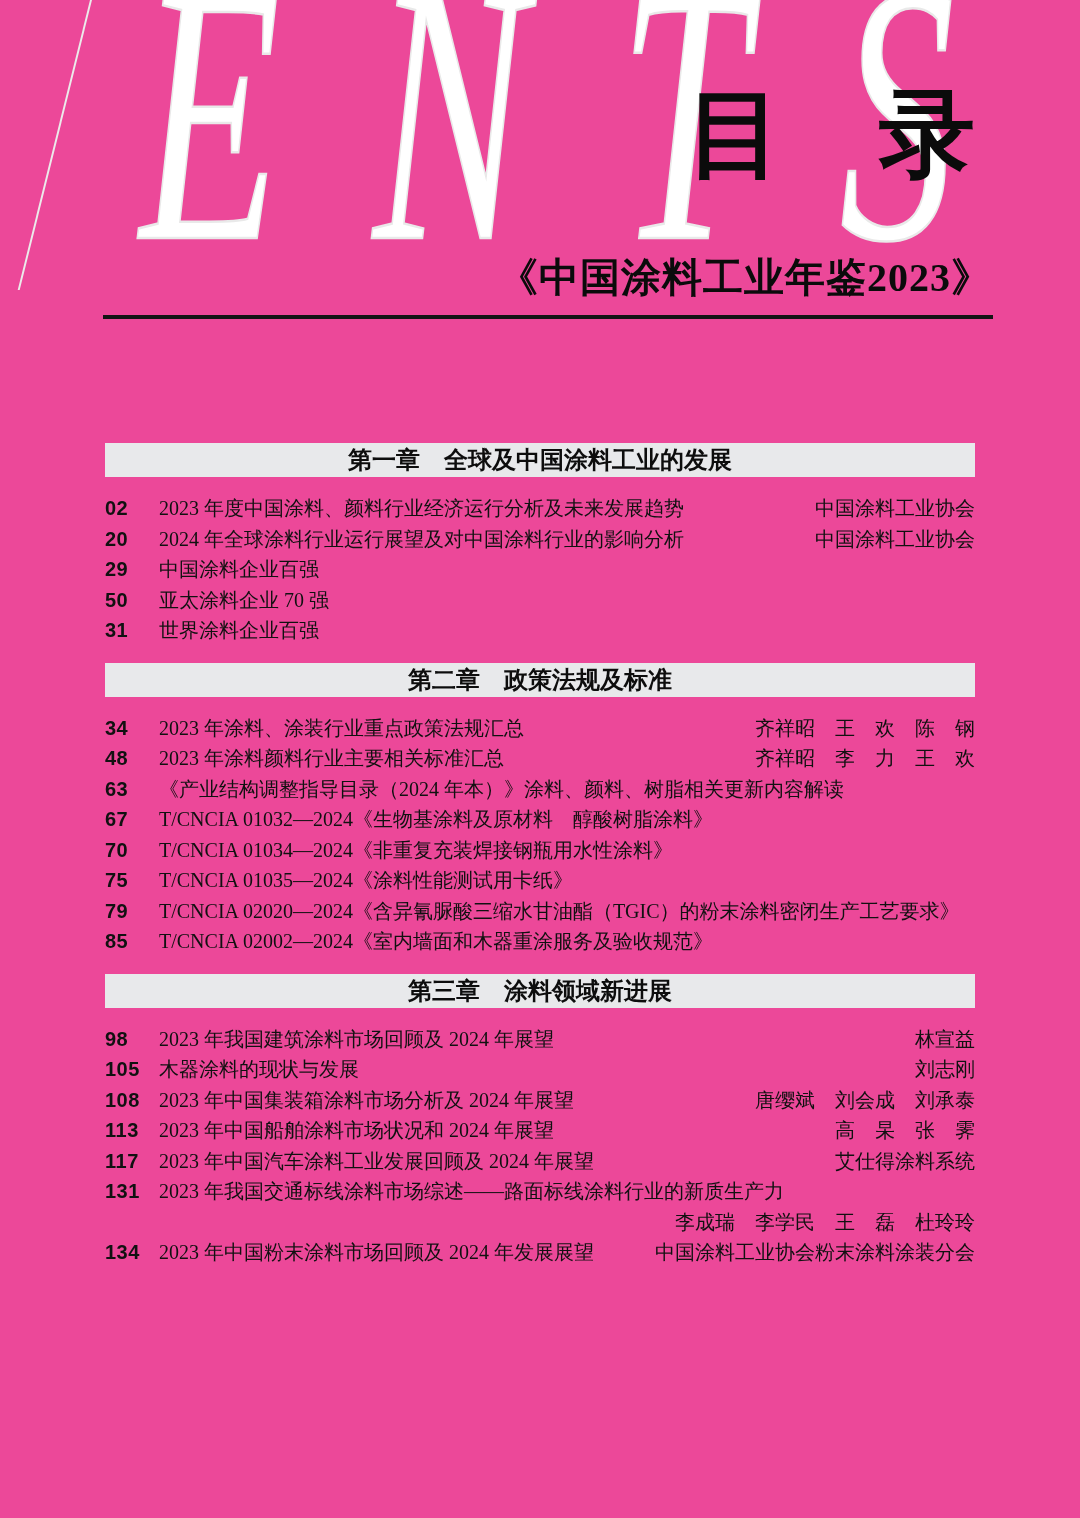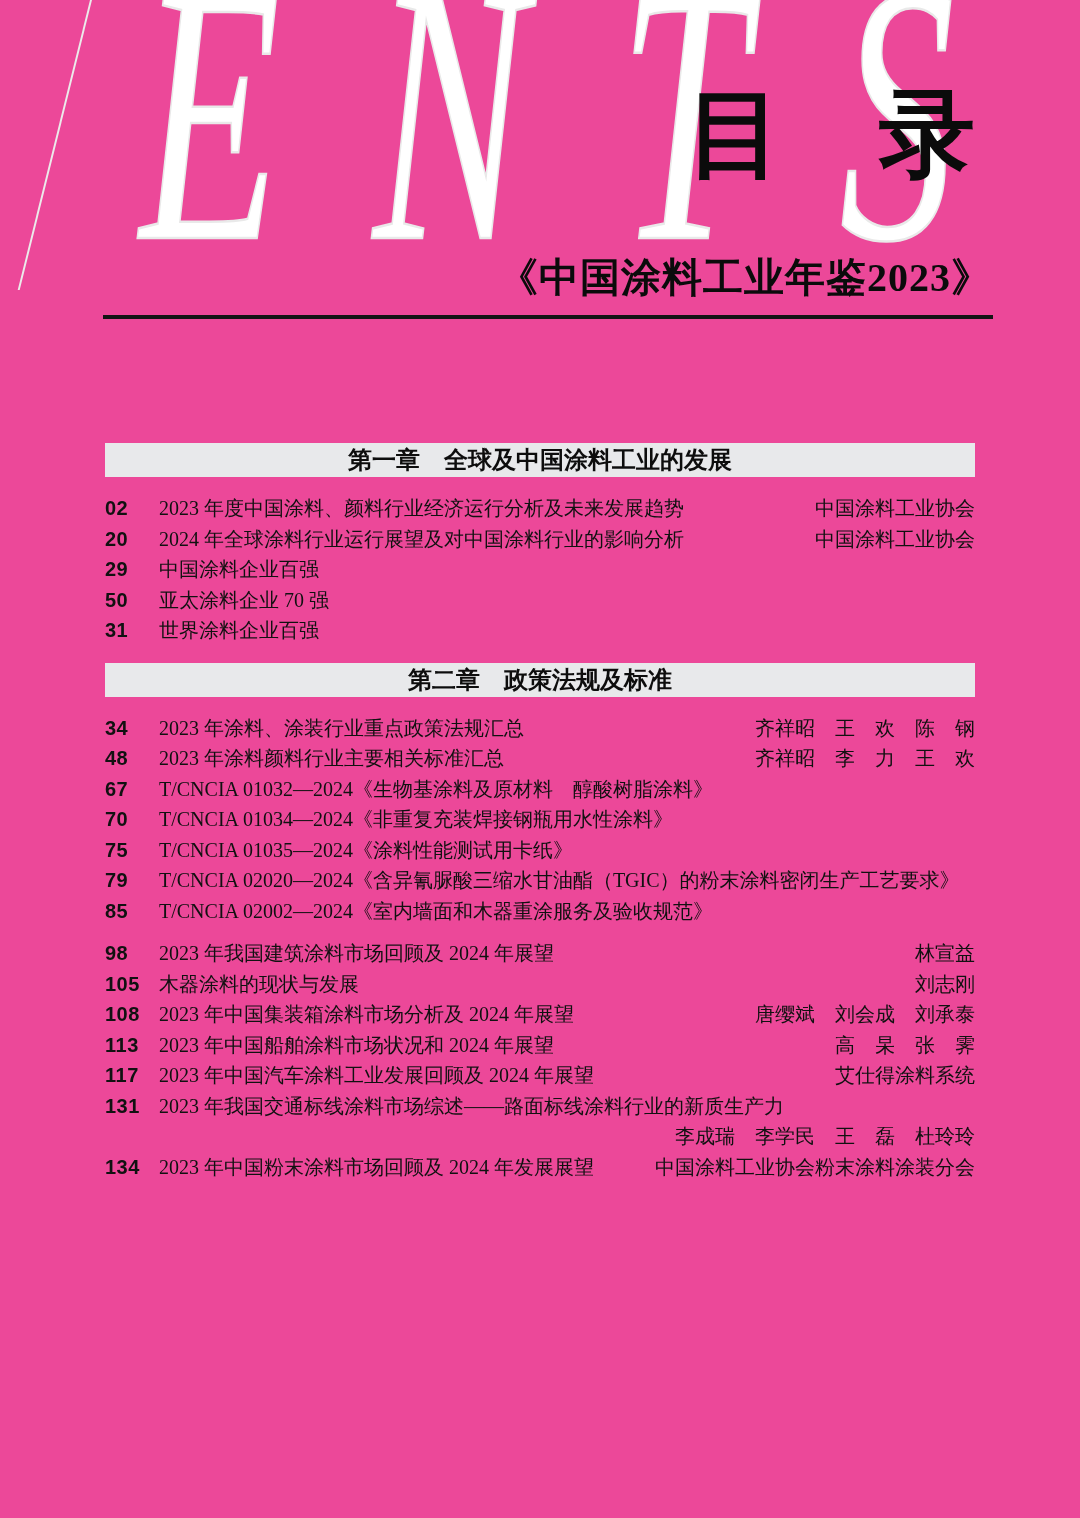--- a/index.html
+++ b/index.html
@@ -176,20 +176,25 @@
     <span class="eauthors">齐祥昭　王　欢　陈　钢</span>
   </div>
 
   <div class="entry">
     <span class="num">48</span>
     <span class="etitle">2023 年涂料颜料行业主要相关标准汇总</span>
     <span class="eauthors">齐祥昭　李　力　王　欢</span>
   </div>
 
   <div class="entry">
+    <span class="num">63</span>
+    <span class="etitle">《产业结构调整指导目录（2024 年本）》涂料、颜料、树脂相关更新内容解读</span>
+
+  </div>
+  <div class="entry">
     <span class="num">67</span>
     <span class="etitle">T/CNCIA 01032—2024《生物基涂料及原材料　醇酸树脂涂料》</span>
 
   </div>
 
   <div class="entry">
     <span class="num">70</span>
     <span class="etitle">T/CNCIA 01034—2024《非重复充装焊接钢瓶用水性涂料》</span>
 
   </div>
@@ -208,20 +213,23 @@
 
   <div class="entry">
     <span class="num">85</span>
     <span class="etitle">T/CNCIA 02002—2024《室内墙面和木器重涂服务及验收规范》</span>
 
   </div>
 </div>
   </div>
 
   <div class="section">
+    <div class="banner">
+      <span class="banner-text">第三章　涂料领域新进展</span>
+    </div>
     <div class="entries">
   <div class="entry">
     <span class="num">98</span>
     <span class="etitle">2023 年我国建筑涂料市场回顾及 2024 年展望</span>
     <span class="eauthors">林宣益</span>
   </div>
 
   <div class="entry">
     <span class="num">105</span>
     <span class="etitle">木器涂料的现状与发展</span>

